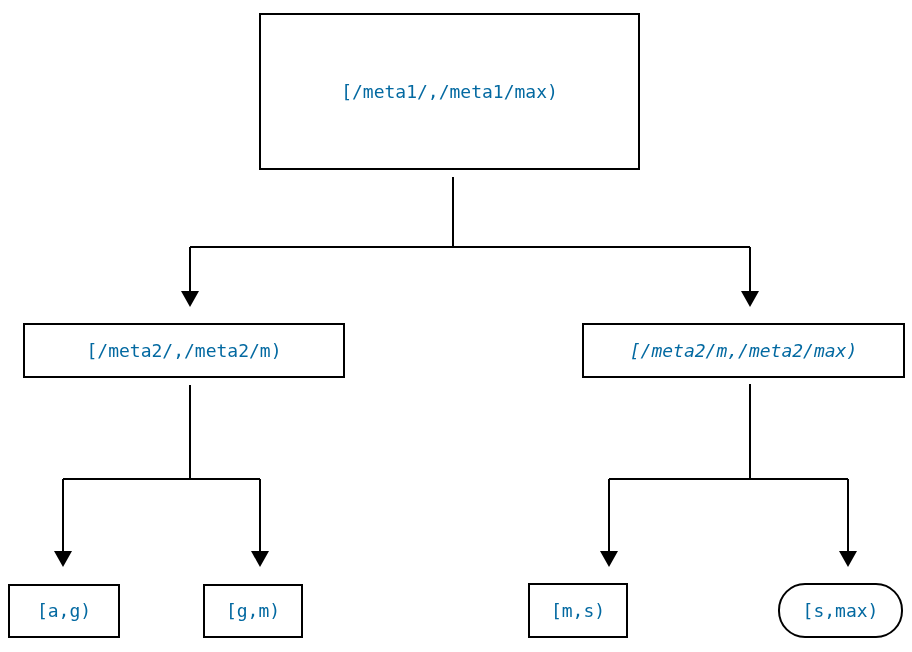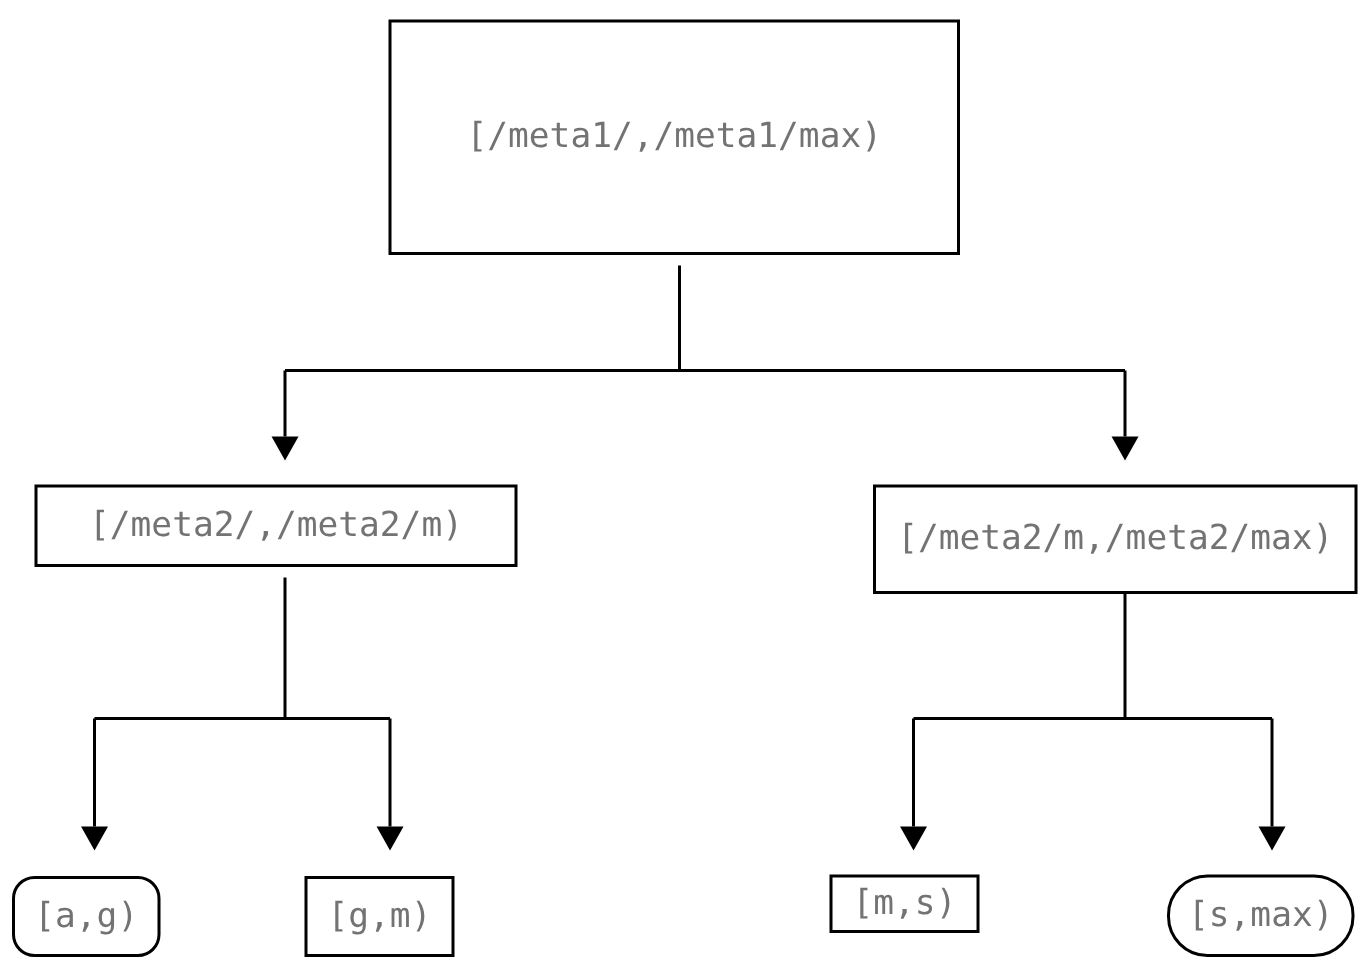--- a/index.html
+++ b/index.html
@@ -20,34 +20,34 @@
     left: 0;
     top: 0;
     width: 912px;
     height: 652px;
   }
   .node {
     position: absolute;
     box-sizing: border-box;
     background: #ffffff;
     border: 2.5px solid #000000;
-    color: #737373;
-    font-size: 23px;
+    color: #0369a1;
+    font-size: 18px;
     line-height: 1;
     display: flex;
     align-items: center;
     justify-content: center;
     white-space: pre;
   }
   .node-root   { left: 259px; top: 13px;  width: 381px; height: 157px; }
   .node-l1l    { left: 23px;  top: 323px; width: 322px; height: 55px; text-align: right; }
-  .node-l1r    { left: 582px; top: 323px; width: 323px; height: 73px; }
-  .node-leaf1  { left: 8px;   top: 584px; width: 99px; height: 54px; border-radius: 15px; }
+  .node-l1r    { left: 582px; top: 323px; width: 323px; height: 55px; font-style: italic; }
+  .node-leaf1  { left: 8px;   top: 584px; width: 112px; height: 54px; }
   .node-leaf2  { left: 203px; top: 584px; width: 100px; height: 54px; }
-  .node-leaf3  { left: 553px; top: 583px; width: 100px; height: 39px; }
+  .node-leaf3  { left: 528px; top: 583px; width: 100px; height: 55px; }
   .node-leaf4  { left: 778px; top: 583px; width: 125px; height: 55px; border-radius: 27px; }
 </style>
 </head>
 <body>
 
 <div class="canvas">
 
   <svg class="edges" width="912" height="652" viewBox="0 0 912 652" xmlns="http://www.w3.org/2000/svg">
 
     <path d="M453,177 V247 M190,247 H750 M190,247 V291 M750,247 V291" stroke="#000000" stroke-width="2" fill="none"></path>

